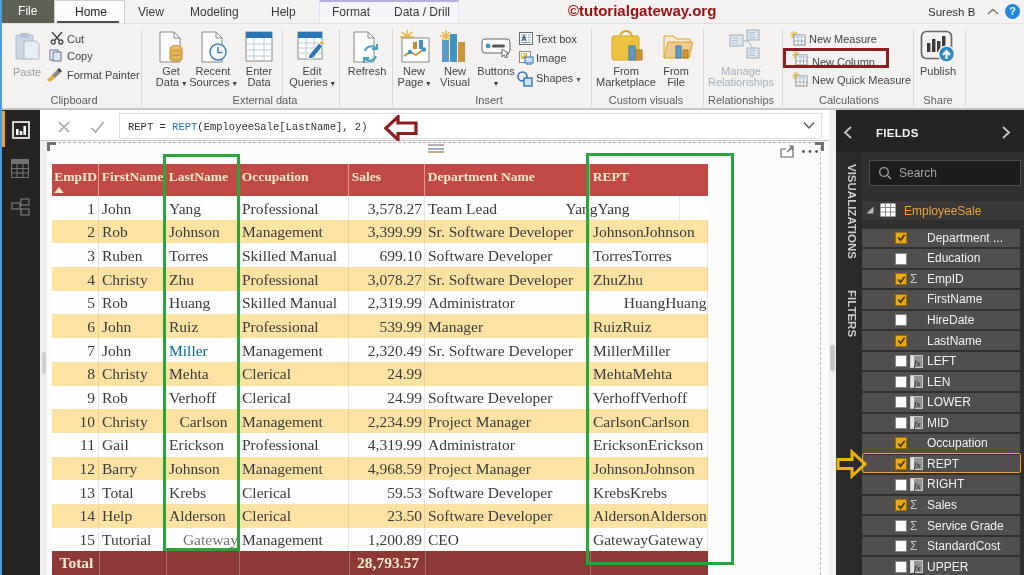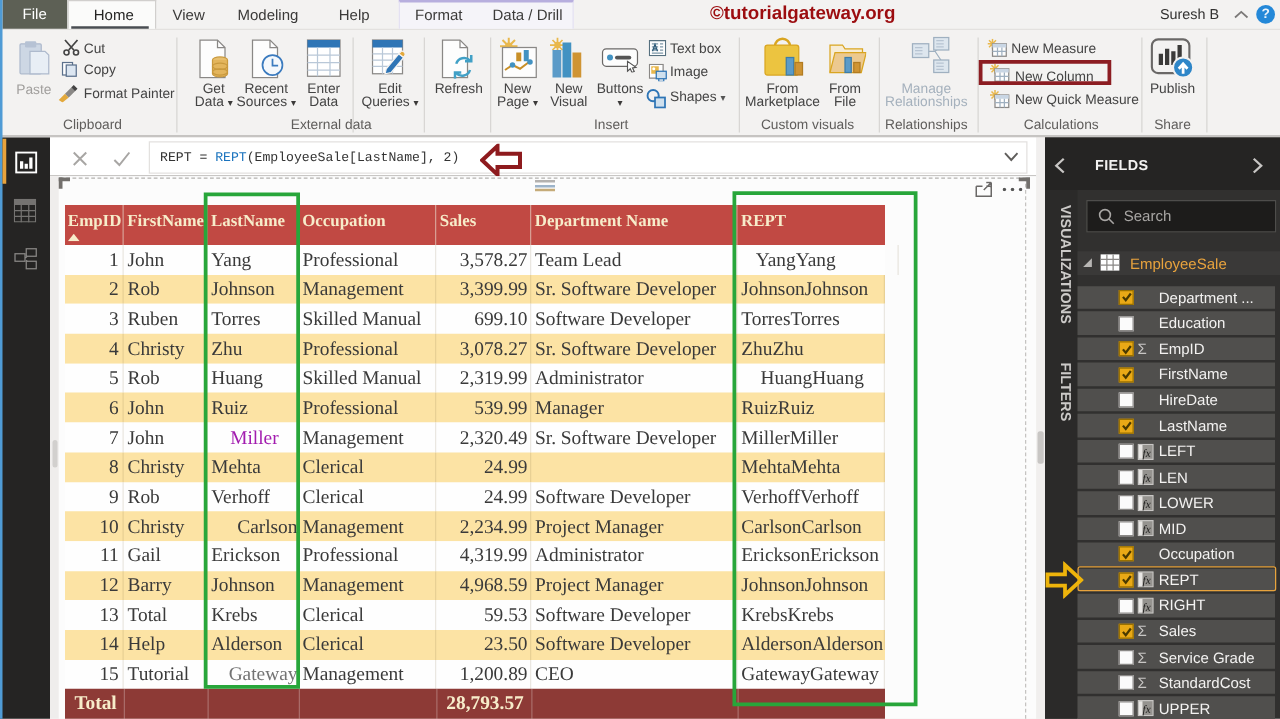--- a/index.html
+++ b/index.html
@@ -315,21 +315,21 @@
         <path d="M5.5 0 L11 7 L0 7 Z" fill="#f7ecca"></path>
       </svg>
     </div>
     <div style="position:relative;height:23.7px;background:#fefefe">
       <div style="position:absolute;left:0.0px;top:0;width:47.5px;height:23.7px;border-right:1px solid rgba(120,100,60,0.15);font-size:15.5px;color:#3a3a3a;line-height:1.2;text-align:right;padding:3.5px 3px 0 0">1</div>
       <div style="position:absolute;left:47.5px;top:0;width:67.0px;height:23.7px;border-right:1px solid rgba(120,100,60,0.15);font-size:15.5px;color:#3a3a3a;line-height:1.2;text-align:left;padding:3.5px 0 0 3px">John</div>
       <div style="position:absolute;left:114.5px;top:0;width:73.0px;height:23.7px;border-right:1px solid rgba(120,100,60,0.15);font-size:15.5px;color:#3a3a3a;line-height:1.2;text-align:left;padding:3.5px 0 0 3px">Yang</div>
       <div style="position:absolute;left:187.5px;top:0;width:110.0px;height:23.7px;border-right:1px solid rgba(120,100,60,0.15);font-size:15.5px;color:#3a3a3a;line-height:1.2;text-align:left;padding:3.5px 0 0 3px">Professional</div>
       <div style="position:absolute;left:297.5px;top:0;width:76.0px;height:23.7px;border-right:1px solid rgba(120,100,60,0.15);font-size:15.5px;color:#3a3a3a;line-height:1.2;text-align:right;padding:3.5px 2px 0 0">3,578.27</div>
       <div style="position:absolute;left:373.5px;top:0;width:165.0px;height:23.7px;border-right:1px solid rgba(120,100,60,0.15);font-size:15.5px;color:#3a3a3a;line-height:1.2;text-align:left;padding:3.5px 0 0 3px">Team Lead</div>
-      <div style="position:absolute;left:550px;top:0;width:117.5px;height:23.7px;border-right:1px solid rgba(120,100,60,0.15);font-size:15.5px;color:#3a3a3a;line-height:1.2;text-align:left;padding:3.5px 0 0 3px">YangYang</div>
+      <div style="position:absolute;left:511px;top:0;width:117.5px;height:23.7px;border-right:1px solid rgba(120,100,60,0.15);font-size:15.5px;color:#3a3a3a;line-height:1.2;text-align:left;padding:3.5px 0 0 3px">YangYang</div>
     </div>
     <div style="position:relative;height:23.7px;background:#fce3a4">
       <div style="position:absolute;left:0.0px;top:0;width:47.5px;height:23.7px;border-right:1px solid rgba(120,100,60,0.15);font-size:15.5px;color:#3a3a3a;line-height:1.2;text-align:right;padding:3.5px 3px 0 0">2</div>
       <div style="position:absolute;left:47.5px;top:0;width:67.0px;height:23.7px;border-right:1px solid rgba(120,100,60,0.15);font-size:15.5px;color:#3a3a3a;line-height:1.2;text-align:left;padding:3.5px 0 0 3px">Rob</div>
       <div style="position:absolute;left:114.5px;top:0;width:73.0px;height:23.7px;border-right:1px solid rgba(120,100,60,0.15);font-size:15.5px;color:#3a3a3a;line-height:1.2;text-align:left;padding:3.5px 0 0 3px">Johnson</div>
       <div style="position:absolute;left:187.5px;top:0;width:110.0px;height:23.7px;border-right:1px solid rgba(120,100,60,0.15);font-size:15.5px;color:#3a3a3a;line-height:1.2;text-align:left;padding:3.5px 0 0 3px">Management</div>
       <div style="position:absolute;left:297.5px;top:0;width:76.0px;height:23.7px;border-right:1px solid rgba(120,100,60,0.15);font-size:15.5px;color:#3a3a3a;line-height:1.2;text-align:right;padding:3.5px 2px 0 0">3,399.99</div>
       <div style="position:absolute;left:373.5px;top:0;width:165.0px;height:23.7px;border-right:1px solid rgba(120,100,60,0.15);font-size:15.5px;color:#3a3a3a;line-height:1.2;text-align:left;padding:3.5px 0 0 3px">Sr. Software Developer</div>
       <div style="position:absolute;left:538.5px;top:0;width:117.5px;height:23.7px;border-right:1px solid rgba(120,100,60,0.15);font-size:15.5px;color:#3a3a3a;line-height:1.2;text-align:left;padding:3.5px 0 0 3px">JohnsonJohnson</div>
     </div>
@@ -351,35 +351,35 @@
       <div style="position:absolute;left:373.5px;top:0;width:165.0px;height:23.7px;border-right:1px solid rgba(120,100,60,0.15);font-size:15.5px;color:#3a3a3a;line-height:1.2;text-align:left;padding:3.5px 0 0 3px">Sr. Software Developer</div>
       <div style="position:absolute;left:538.5px;top:0;width:117.5px;height:23.7px;border-right:1px solid rgba(120,100,60,0.15);font-size:15.5px;color:#3a3a3a;line-height:1.2;text-align:left;padding:3.5px 0 0 3px">ZhuZhu</div>
     </div>
     <div style="position:relative;height:23.7px;background:#fefefe">
       <div style="position:absolute;left:0.0px;top:0;width:47.5px;height:23.7px;border-right:1px solid rgba(120,100,60,0.15);font-size:15.5px;color:#3a3a3a;line-height:1.2;text-align:right;padding:3.5px 3px 0 0">5</div>
       <div style="position:absolute;left:47.5px;top:0;width:67.0px;height:23.7px;border-right:1px solid rgba(120,100,60,0.15);font-size:15.5px;color:#3a3a3a;line-height:1.2;text-align:left;padding:3.5px 0 0 3px">Rob</div>
       <div style="position:absolute;left:114.5px;top:0;width:73.0px;height:23.7px;border-right:1px solid rgba(120,100,60,0.15);font-size:15.5px;color:#3a3a3a;line-height:1.2;text-align:left;padding:3.5px 0 0 3px">Huang</div>
       <div style="position:absolute;left:187.5px;top:0;width:110.0px;height:23.7px;border-right:1px solid rgba(120,100,60,0.15);font-size:15.5px;color:#3a3a3a;line-height:1.2;text-align:left;padding:3.5px 0 0 3px">Skilled Manual</div>
       <div style="position:absolute;left:297.5px;top:0;width:76.0px;height:23.7px;border-right:1px solid rgba(120,100,60,0.15);font-size:15.5px;color:#3a3a3a;line-height:1.2;text-align:right;padding:3.5px 2px 0 0">2,319.99</div>
       <div style="position:absolute;left:373.5px;top:0;width:165.0px;height:23.7px;border-right:1px solid rgba(120,100,60,0.15);font-size:15.5px;color:#3a3a3a;line-height:1.2;text-align:left;padding:3.5px 0 0 3px">Administrator</div>
-      <div style="position:absolute;left:538.5px;top:0;width:117.5px;height:23.7px;border-right:1px solid rgba(120,100,60,0.15);font-size:15.5px;color:#3a3a3a;line-height:1.2;text-align:center;padding:3.5px 0 0 3px">HuangHuang</div>
+      <div style="position:absolute;left:538.5px;top:0;width:117.5px;height:23.7px;border-right:1px solid rgba(120,100,60,0.15);font-size:15.5px;color:#3a3a3a;line-height:1.2;text-align:right;padding:3.5px 0 0 3px">HuangHuang</div>
     </div>
     <div style="position:relative;height:23.7px;background:#fce3a4">
       <div style="position:absolute;left:0.0px;top:0;width:47.5px;height:23.7px;border-right:1px solid rgba(120,100,60,0.15);font-size:15.5px;color:#3a3a3a;line-height:1.2;text-align:right;padding:3.5px 3px 0 0">6</div>
       <div style="position:absolute;left:47.5px;top:0;width:67.0px;height:23.7px;border-right:1px solid rgba(120,100,60,0.15);font-size:15.5px;color:#3a3a3a;line-height:1.2;text-align:left;padding:3.5px 0 0 3px">John</div>
       <div style="position:absolute;left:114.5px;top:0;width:73.0px;height:23.7px;border-right:1px solid rgba(120,100,60,0.15);font-size:15.5px;color:#3a3a3a;line-height:1.2;text-align:left;padding:3.5px 0 0 3px">Ruiz</div>
       <div style="position:absolute;left:187.5px;top:0;width:110.0px;height:23.7px;border-right:1px solid rgba(120,100,60,0.15);font-size:15.5px;color:#3a3a3a;line-height:1.2;text-align:left;padding:3.5px 0 0 3px">Professional</div>
       <div style="position:absolute;left:297.5px;top:0;width:76.0px;height:23.7px;border-right:1px solid rgba(120,100,60,0.15);font-size:15.5px;color:#3a3a3a;line-height:1.2;text-align:right;padding:3.5px 2px 0 0">539.99</div>
       <div style="position:absolute;left:373.5px;top:0;width:165.0px;height:23.7px;border-right:1px solid rgba(120,100,60,0.15);font-size:15.5px;color:#3a3a3a;line-height:1.2;text-align:left;padding:3.5px 0 0 3px">Manager</div>
       <div style="position:absolute;left:538.5px;top:0;width:117.5px;height:23.7px;border-right:1px solid rgba(120,100,60,0.15);font-size:15.5px;color:#3a3a3a;line-height:1.2;text-align:left;padding:3.5px 0 0 3px">RuizRuiz</div>
     </div>
     <div style="position:relative;height:23.7px;background:#fefefe">
       <div style="position:absolute;left:0.0px;top:0;width:47.5px;height:23.7px;border-right:1px solid rgba(120,100,60,0.15);font-size:15.5px;color:#3a3a3a;line-height:1.2;text-align:right;padding:3.5px 3px 0 0">7</div>
       <div style="position:absolute;left:47.5px;top:0;width:67.0px;height:23.7px;border-right:1px solid rgba(120,100,60,0.15);font-size:15.5px;color:#3a3a3a;line-height:1.2;text-align:left;padding:3.5px 0 0 3px">John</div>
-      <div style="position:absolute;left:114.5px;top:0;width:73.0px;height:41px;border-right:1px solid rgba(120,100,60,0.15);font-size:15.5px;color:#a21caf;line-height:1.2;text-align:center;padding:3.5px 0 0 3px">Miller</div>
+      <div style="position:absolute;left:114.5px;top:0;width:73.0px;height:41px;border-right:1px solid rgba(120,100,60,0.15);font-size:15.5px;color:#0369a1;line-height:1.2;text-align:left;padding:3.5px 0 0 3px">Miller</div>
       <div style="position:absolute;left:187.5px;top:0;width:110.0px;height:23.7px;border-right:1px solid rgba(120,100,60,0.15);font-size:15.5px;color:#3a3a3a;line-height:1.2;text-align:left;padding:3.5px 0 0 3px">Management</div>
       <div style="position:absolute;left:297.5px;top:0;width:76.0px;height:23.7px;border-right:1px solid rgba(120,100,60,0.15);font-size:15.5px;color:#3a3a3a;line-height:1.2;text-align:right;padding:3.5px 2px 0 0">2,320.49</div>
       <div style="position:absolute;left:373.5px;top:0;width:165.0px;height:23.7px;border-right:1px solid rgba(120,100,60,0.15);font-size:15.5px;color:#3a3a3a;line-height:1.2;text-align:left;padding:3.5px 0 0 3px">Sr. Software Developer</div>
       <div style="position:absolute;left:538.5px;top:0;width:117.5px;height:23.7px;border-right:1px solid rgba(120,100,60,0.15);font-size:15.5px;color:#3a3a3a;line-height:1.2;text-align:left;padding:3.5px 0 0 3px">MillerMiller</div>
     </div>
     <div style="position:relative;height:23.7px;background:#fce3a4">
       <div style="position:absolute;left:0.0px;top:0;width:47.5px;height:23.7px;border-right:1px solid rgba(120,100,60,0.15);font-size:15.5px;color:#3a3a3a;line-height:1.2;text-align:right;padding:3.5px 3px 0 0">8</div>
       <div style="position:absolute;left:47.5px;top:0;width:67.0px;height:23.7px;border-right:1px solid rgba(120,100,60,0.15);font-size:15.5px;color:#3a3a3a;line-height:1.2;text-align:left;padding:3.5px 0 0 3px">Christy</div>
       <div style="position:absolute;left:114.5px;top:0;width:73.0px;height:23.7px;border-right:1px solid rgba(120,100,60,0.15);font-size:15.5px;color:#3a3a3a;line-height:1.2;text-align:left;padding:3.5px 0 0 3px">Mehta</div>
       <div style="position:absolute;left:187.5px;top:0;width:110.0px;height:23.7px;border-right:1px solid rgba(120,100,60,0.15);font-size:15.5px;color:#3a3a3a;line-height:1.2;text-align:left;padding:3.5px 0 0 3px">Clerical</div>
@@ -391,21 +391,21 @@
       <div style="position:absolute;left:47.5px;top:0;width:67.0px;height:23.7px;border-right:1px solid rgba(120,100,60,0.15);font-size:15.5px;color:#3a3a3a;line-height:1.2;text-align:left;padding:3.5px 0 0 3px">Rob</div>
       <div style="position:absolute;left:114.5px;top:0;width:73.0px;height:23.7px;border-right:1px solid rgba(120,100,60,0.15);font-size:15.5px;color:#3a3a3a;line-height:1.2;text-align:left;padding:3.5px 0 0 3px">Verhoff</div>
       <div style="position:absolute;left:187.5px;top:0;width:110.0px;height:23.7px;border-right:1px solid rgba(120,100,60,0.15);font-size:15.5px;color:#3a3a3a;line-height:1.2;text-align:left;padding:3.5px 0 0 3px">Clerical</div>
       <div style="position:absolute;left:297.5px;top:0;width:76.0px;height:23.7px;border-right:1px solid rgba(120,100,60,0.15);font-size:15.5px;color:#3a3a3a;line-height:1.2;text-align:right;padding:3.5px 2px 0 0">24.99</div>
       <div style="position:absolute;left:373.5px;top:0;width:165.0px;height:23.7px;border-right:1px solid rgba(120,100,60,0.15);font-size:15.5px;color:#3a3a3a;line-height:1.2;text-align:left;padding:3.5px 0 0 3px">Software Developer</div>
       <div style="position:absolute;left:538.5px;top:0;width:117.5px;height:23.7px;border-right:1px solid rgba(120,100,60,0.15);font-size:15.5px;color:#3a3a3a;line-height:1.2;text-align:left;padding:3.5px 0 0 3px">VerhoffVerhoff</div>
     </div>
     <div style="position:relative;height:23.7px;background:#fce3a4">
       <div style="position:absolute;left:0.0px;top:0;width:47.5px;height:23.7px;border-right:1px solid rgba(120,100,60,0.15);font-size:15.5px;color:#3a3a3a;line-height:1.2;text-align:right;padding:3.5px 3px 0 0">10</div>
       <div style="position:absolute;left:47.5px;top:0;width:67.0px;height:23.7px;border-right:1px solid rgba(120,100,60,0.15);font-size:15.5px;color:#3a3a3a;line-height:1.2;text-align:left;padding:3.5px 0 0 3px">Christy</div>
-      <div style="position:absolute;left:114.5px;top:0;width:73.0px;height:23.7px;border-right:1px solid rgba(120,100,60,0.15);font-size:15.5px;color:#3a3a3a;line-height:1.2;text-align:right;padding:3.5px 0 0 3px">Carlson</div>
+      <div style="position:absolute;left:114.5px;top:0;width:73.0px;height:23.7px;border-right:1px solid rgba(120,100,60,0.15);font-size:15.5px;color:#3a3a3a;line-height:1.2;text-align:center;padding:3.5px 0 0 3px">Carlson</div>
       <div style="position:absolute;left:187.5px;top:0;width:110.0px;height:23.7px;border-right:1px solid rgba(120,100,60,0.15);font-size:15.5px;color:#3a3a3a;line-height:1.2;text-align:left;padding:3.5px 0 0 3px">Management</div>
       <div style="position:absolute;left:297.5px;top:0;width:76.0px;height:23.7px;border-right:1px solid rgba(120,100,60,0.15);font-size:15.5px;color:#3a3a3a;line-height:1.2;text-align:right;padding:3.5px 2px 0 0">2,234.99</div>
       <div style="position:absolute;left:373.5px;top:0;width:165.0px;height:23.7px;border-right:1px solid rgba(120,100,60,0.15);font-size:15.5px;color:#3a3a3a;line-height:1.2;text-align:left;padding:3.5px 0 0 3px">Project Manager</div>
       <div style="position:absolute;left:538.5px;top:0;width:117.5px;height:23.7px;border-right:1px solid rgba(120,100,60,0.15);font-size:15.5px;color:#3a3a3a;line-height:1.2;text-align:left;padding:3.5px 0 0 3px">CarlsonCarlson</div>
     </div>
     <div style="position:relative;height:23.7px;background:#fefefe">
       <div style="position:absolute;left:0.0px;top:0;width:47.5px;height:41px;border-right:1px solid rgba(120,100,60,0.15);font-size:15.5px;color:#3a3a3a;line-height:1.2;text-align:right;padding:3.5px 3px 0 0">11</div>
       <div style="position:absolute;left:47.5px;top:0;width:67.0px;height:23.7px;border-right:1px solid rgba(120,100,60,0.15);font-size:15.5px;color:#3a3a3a;line-height:1.2;text-align:left;padding:3.5px 0 0 3px">Gail</div>
       <div style="position:absolute;left:114.5px;top:0;width:73.0px;height:23.7px;border-right:1px solid rgba(120,100,60,0.15);font-size:15.5px;color:#3a3a3a;line-height:1.2;text-align:left;padding:3.5px 0 0 3px">Erickson</div>
       <div style="position:absolute;left:187.5px;top:0;width:110.0px;height:23.7px;border-right:1px solid rgba(120,100,60,0.15);font-size:15.5px;color:#3a3a3a;line-height:1.2;text-align:left;padding:3.5px 0 0 3px">Professional</div>

